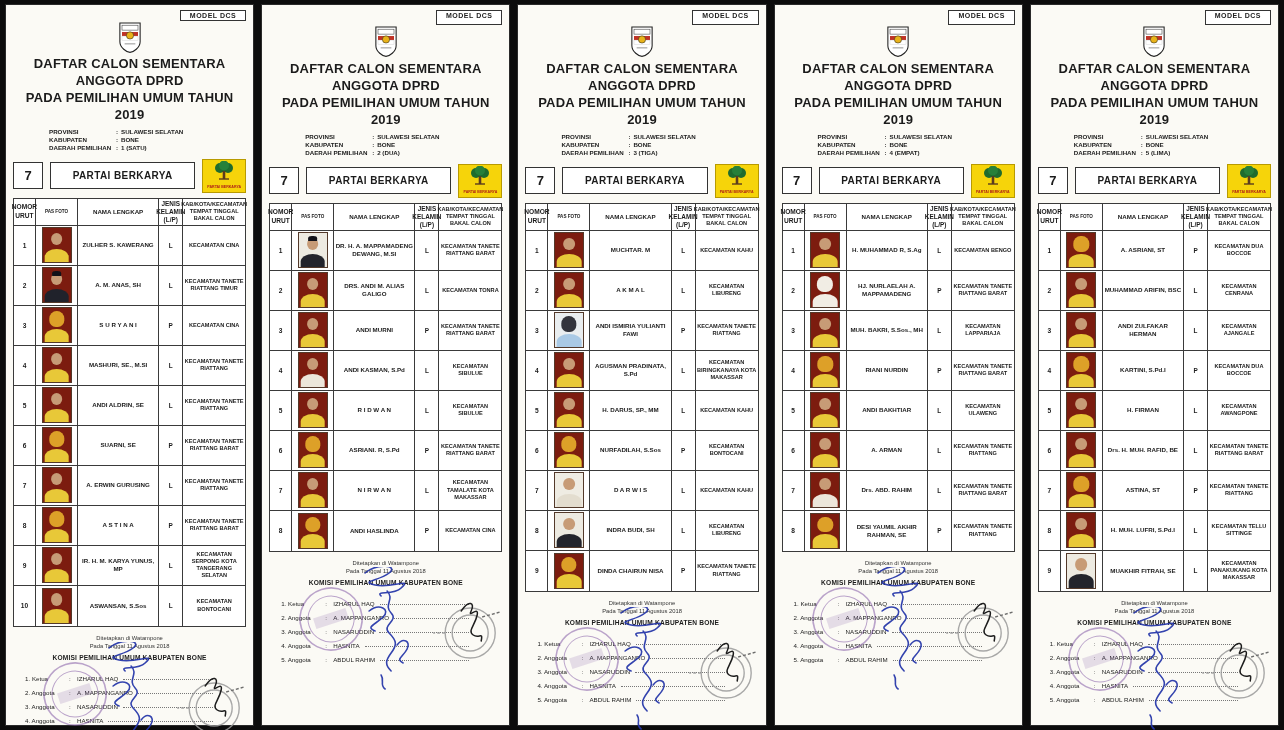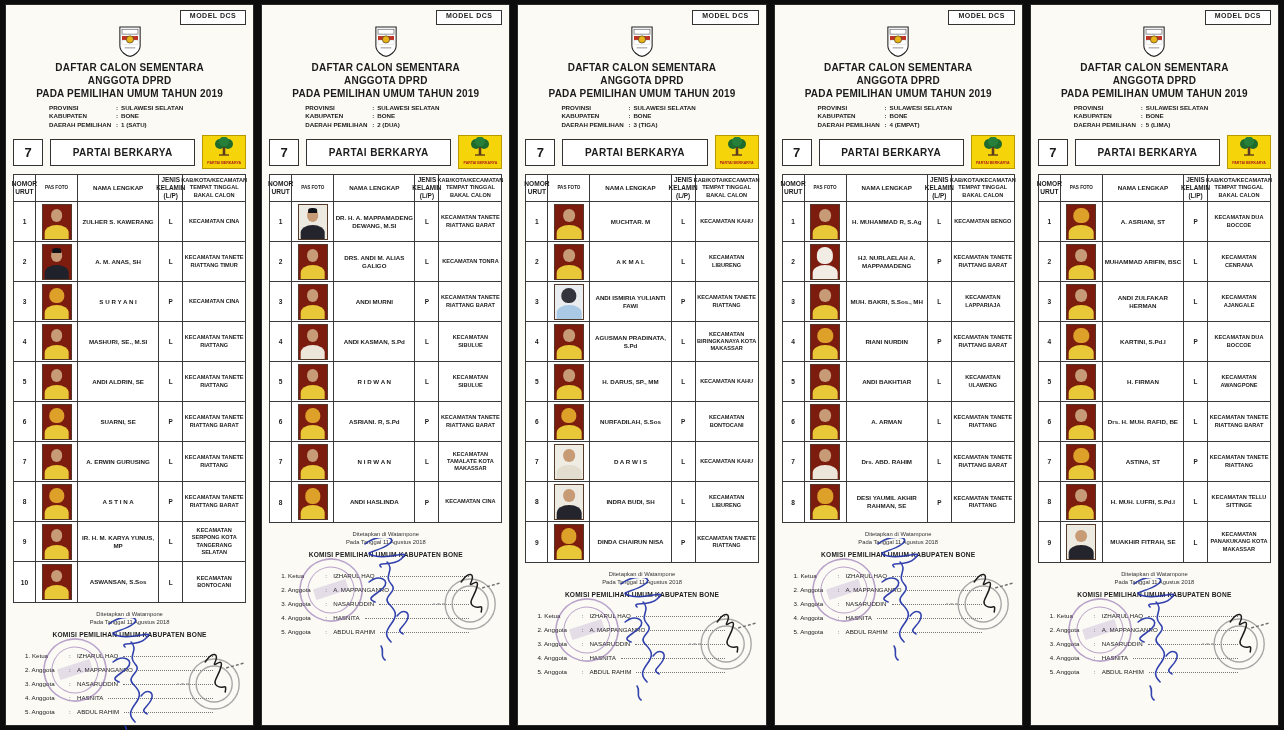--- a/index.html
+++ b/index.html
@@ -4,21 +4,21 @@
 <style>
   html,body{margin:0;padding:0;background:#000;}
   *{box-sizing:border-box;}
   .canvas{width:1284px;height:730px;background:#0c0c0c;display:flex;gap:7px;padding:4px 5px;overflow:hidden;
           font-family:"Liberation Sans", sans-serif;color:#1b1b1b;}
   .page{flex:1 1 0;background:#fbfaf5;padding:6px 8px 4px 8px;display:flex;flex-direction:column;position:relative;
         box-shadow:0 0 0 1px #2a2a2a inset;}
   .model-row{display:flex;justify-content:flex-end;height:15px;}
   .model-box{border:1px solid #333;padding:1px 9px;font-size:7px;font-weight:bold;letter-spacing:.5px;color:#222;background:#fff;}
   .kpu-logo{display:flex;justify-content:center;height:33px;margin-top:1px;}
-  .doc-title{text-align:center;font-size:10px;font-weight:bold;line-height:1.3;margin-top:2px;letter-spacing:.2px;}
+  .doc-title{text-align:center;font-size:13px;font-weight:bold;line-height:1.3;margin-top:2px;letter-spacing:.2px;}
   .info{margin:4px 0 0 36px;font-size:6.2px;font-weight:bold;}
   .info-row{display:flex;line-height:1.35;}
   .il{width:64px;}
   .ic{width:8px;text-align:center;}
   .iv{flex:1;}
   .party-bar{display:flex;align-items:center;gap:7px;margin-top:6px;height:34px;}
   .party-num{width:30px;height:27px;border:1.6px solid #333;display:flex;align-items:center;justify-content:center;
              font-size:13px;font-weight:bold;background:#fff;}
   .party-name{flex:1;height:27px;border:1.6px solid #333;display:flex;align-items:center;justify-content:center;
               font-size:10px;font-weight:bold;letter-spacing:.4px;background:#fff;}

